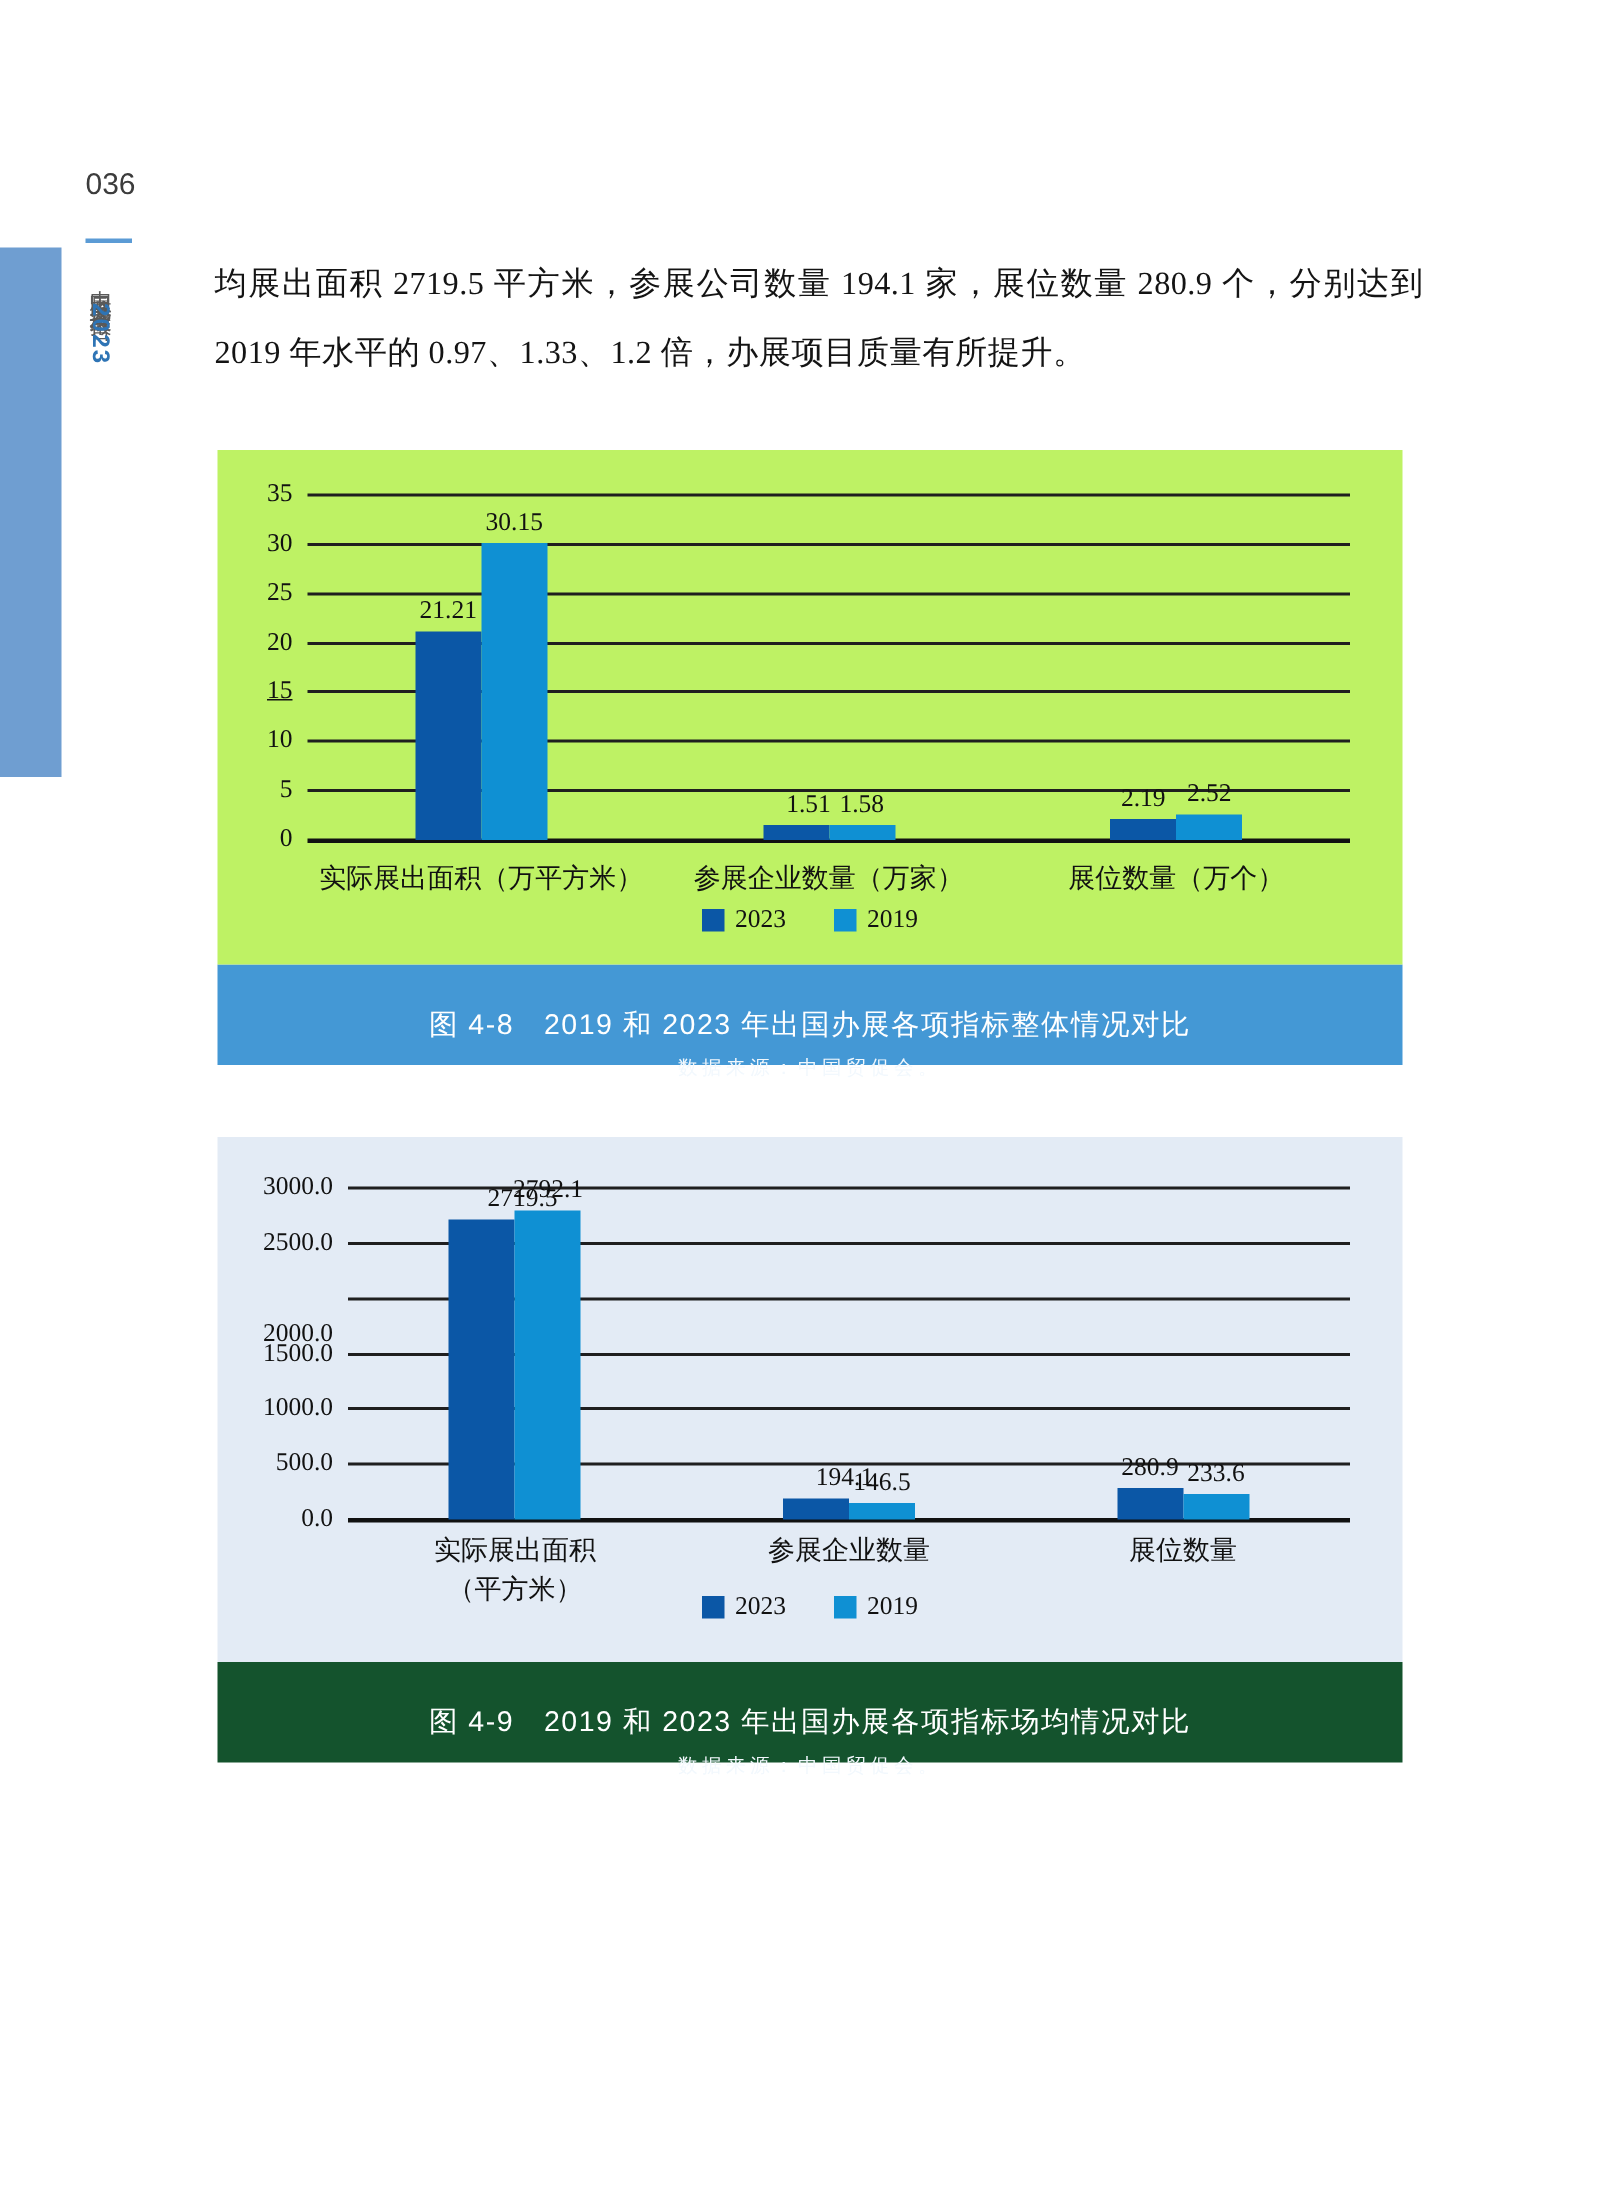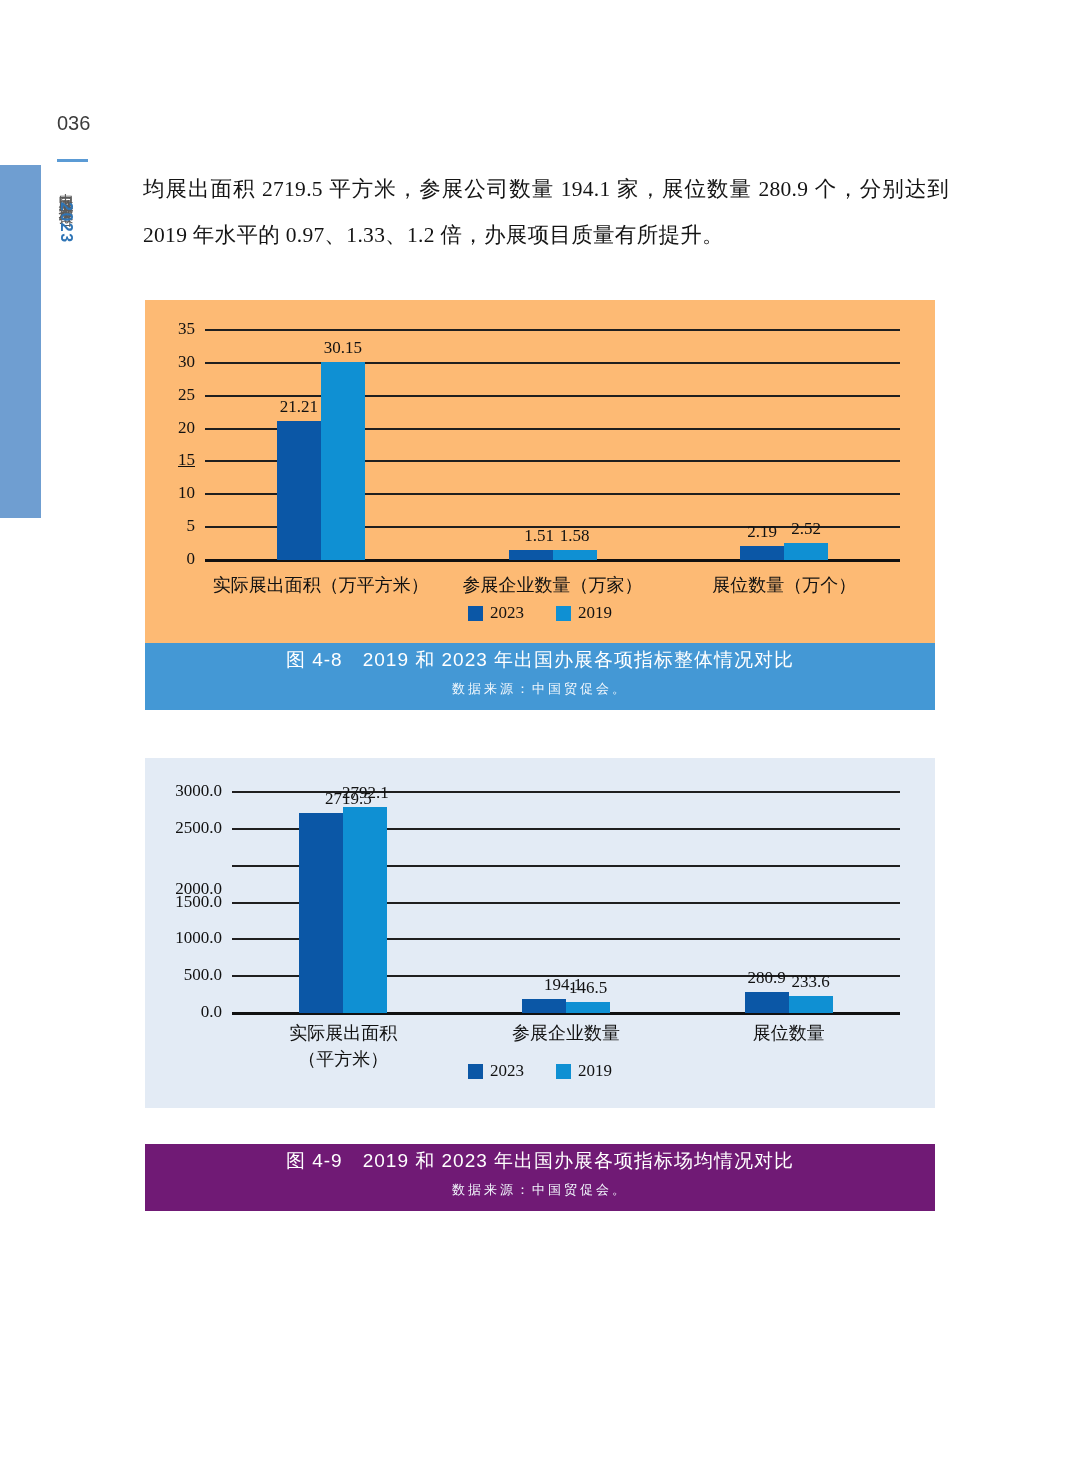--- a/index.html
+++ b/index.html
@@ -17,21 +17,21 @@
 
   
   .intro{position:absolute;left:143px;top:166px;width:806px;margin:0;font-size:21.5px;
          line-height:46px;text-align:justify;letter-spacing:0.3px;color:#141414;}
 
   
   .chart-block{position:absolute;left:145px;width:790px;}
   .chart-canvas{position:relative;width:790px;}
   .caption-band{width:790px;height:67px;text-align:center;color:#ffffff;
                 font-family:"Liberation Sans",sans-serif;}
-  .caption-title{font-size:19px;padding-top:4px;letter-spacing:1px;}
+  .caption-title{font-size:19px;padding-top:27px;letter-spacing:1px;}
   .caption-source{font-size:13px;margin-top:7px;letter-spacing:3px;color:#f2f8fd;}
 
   
   .gridline{position:absolute;height:2px;background:#1f1f1f;}
   .axisline{position:absolute;height:3px;background:#111111;}
   .ytick{position:absolute;width:70px;text-align:right;font-size:17px;color:#111111;}
   .bar{position:absolute;}
   .bar-label{position:absolute;transform:translateX(-50%);font-size:17px;color:#111111;white-space:nowrap;}
   .cat-label{position:absolute;transform:translateX(-50%);font-size:18px;color:#111111;
              text-align:center;white-space:pre-line;line-height:1.45;}
@@ -50,21 +50,21 @@
   <div class="page-number">036</div>
   <div class="page-rule" style="background: rgb(91, 155, 213);"></div>
 
   <div class="side-title">
     <span>中国展览经济发展报告</span><span class="side-year" style="color: rgb(46, 116, 181);">2023</span>
   </div>
 
   <p class="intro">均展出面积 2719.5 平方米，参展公司数量 194.1 家，展位数量 280.9 个，分别达到 2019 年水平的 0.97、1.33、1.2 倍，办展项目质量有所提升。</p>
 
   <section class="chart-block" style="top:300px;">
-    <div class="chart-canvas" style="height: 343px; background: #fdba74;">
+    <div class="chart-canvas" style="height: 343px; background: #bef264;">
         <div class="gridline" style="left: 60px; width: 695px; top: 29px;"></div>
         <div class="ytick" style="left: -20px; top: 19px;">35</div>
         <div class="gridline" style="left: 60px; width: 695px; top: 61.8571px;"></div>
         <div class="ytick" style="left: -20px; top: 51.8571px;">30</div>
         <div class="gridline" style="left: 60px; width: 695px; top: 94.7143px;"></div>
         <div class="ytick" style="left: -20px; top: 84.7143px;">25</div>
         <div class="gridline" style="left: 60px; width: 695px; top: 127.571px;"></div>
         <div class="ytick" style="left: -20px; top: 117.571px;">20</div>
         <div class="gridline" style="left: 60px; width: 695px; top: 160.429px;"></div>
         <div class="ytick" style="left: -20px; top: 150.429px; text-decoration: underline;">15</div>
@@ -142,19 +142,19 @@
           <div class="legend-item">
             <span class="legend-swatch" style="background: rgb(11, 87, 166);"></span>
             <span class="legend-label">2023</span>
           </div>
           <div class="legend-item">
             <span class="legend-swatch" style="background: rgb(15, 144, 211);"></span>
             <span class="legend-label">2019</span>
           </div>
         </div>
       </div>
-    <div class="caption-band" style="background: #701a75; margin-top: 36px;">
+    <div class="caption-band" style="background: #14532d;">
       <div class="caption-title">图 4-9　2019 和 2023 年出国办展各项指标场均情况对比</div>
       <div class="caption-source">数据来源：中国贸促会。</div>
     </div>
   </section>
 
 </div>
 
 </body></html>

